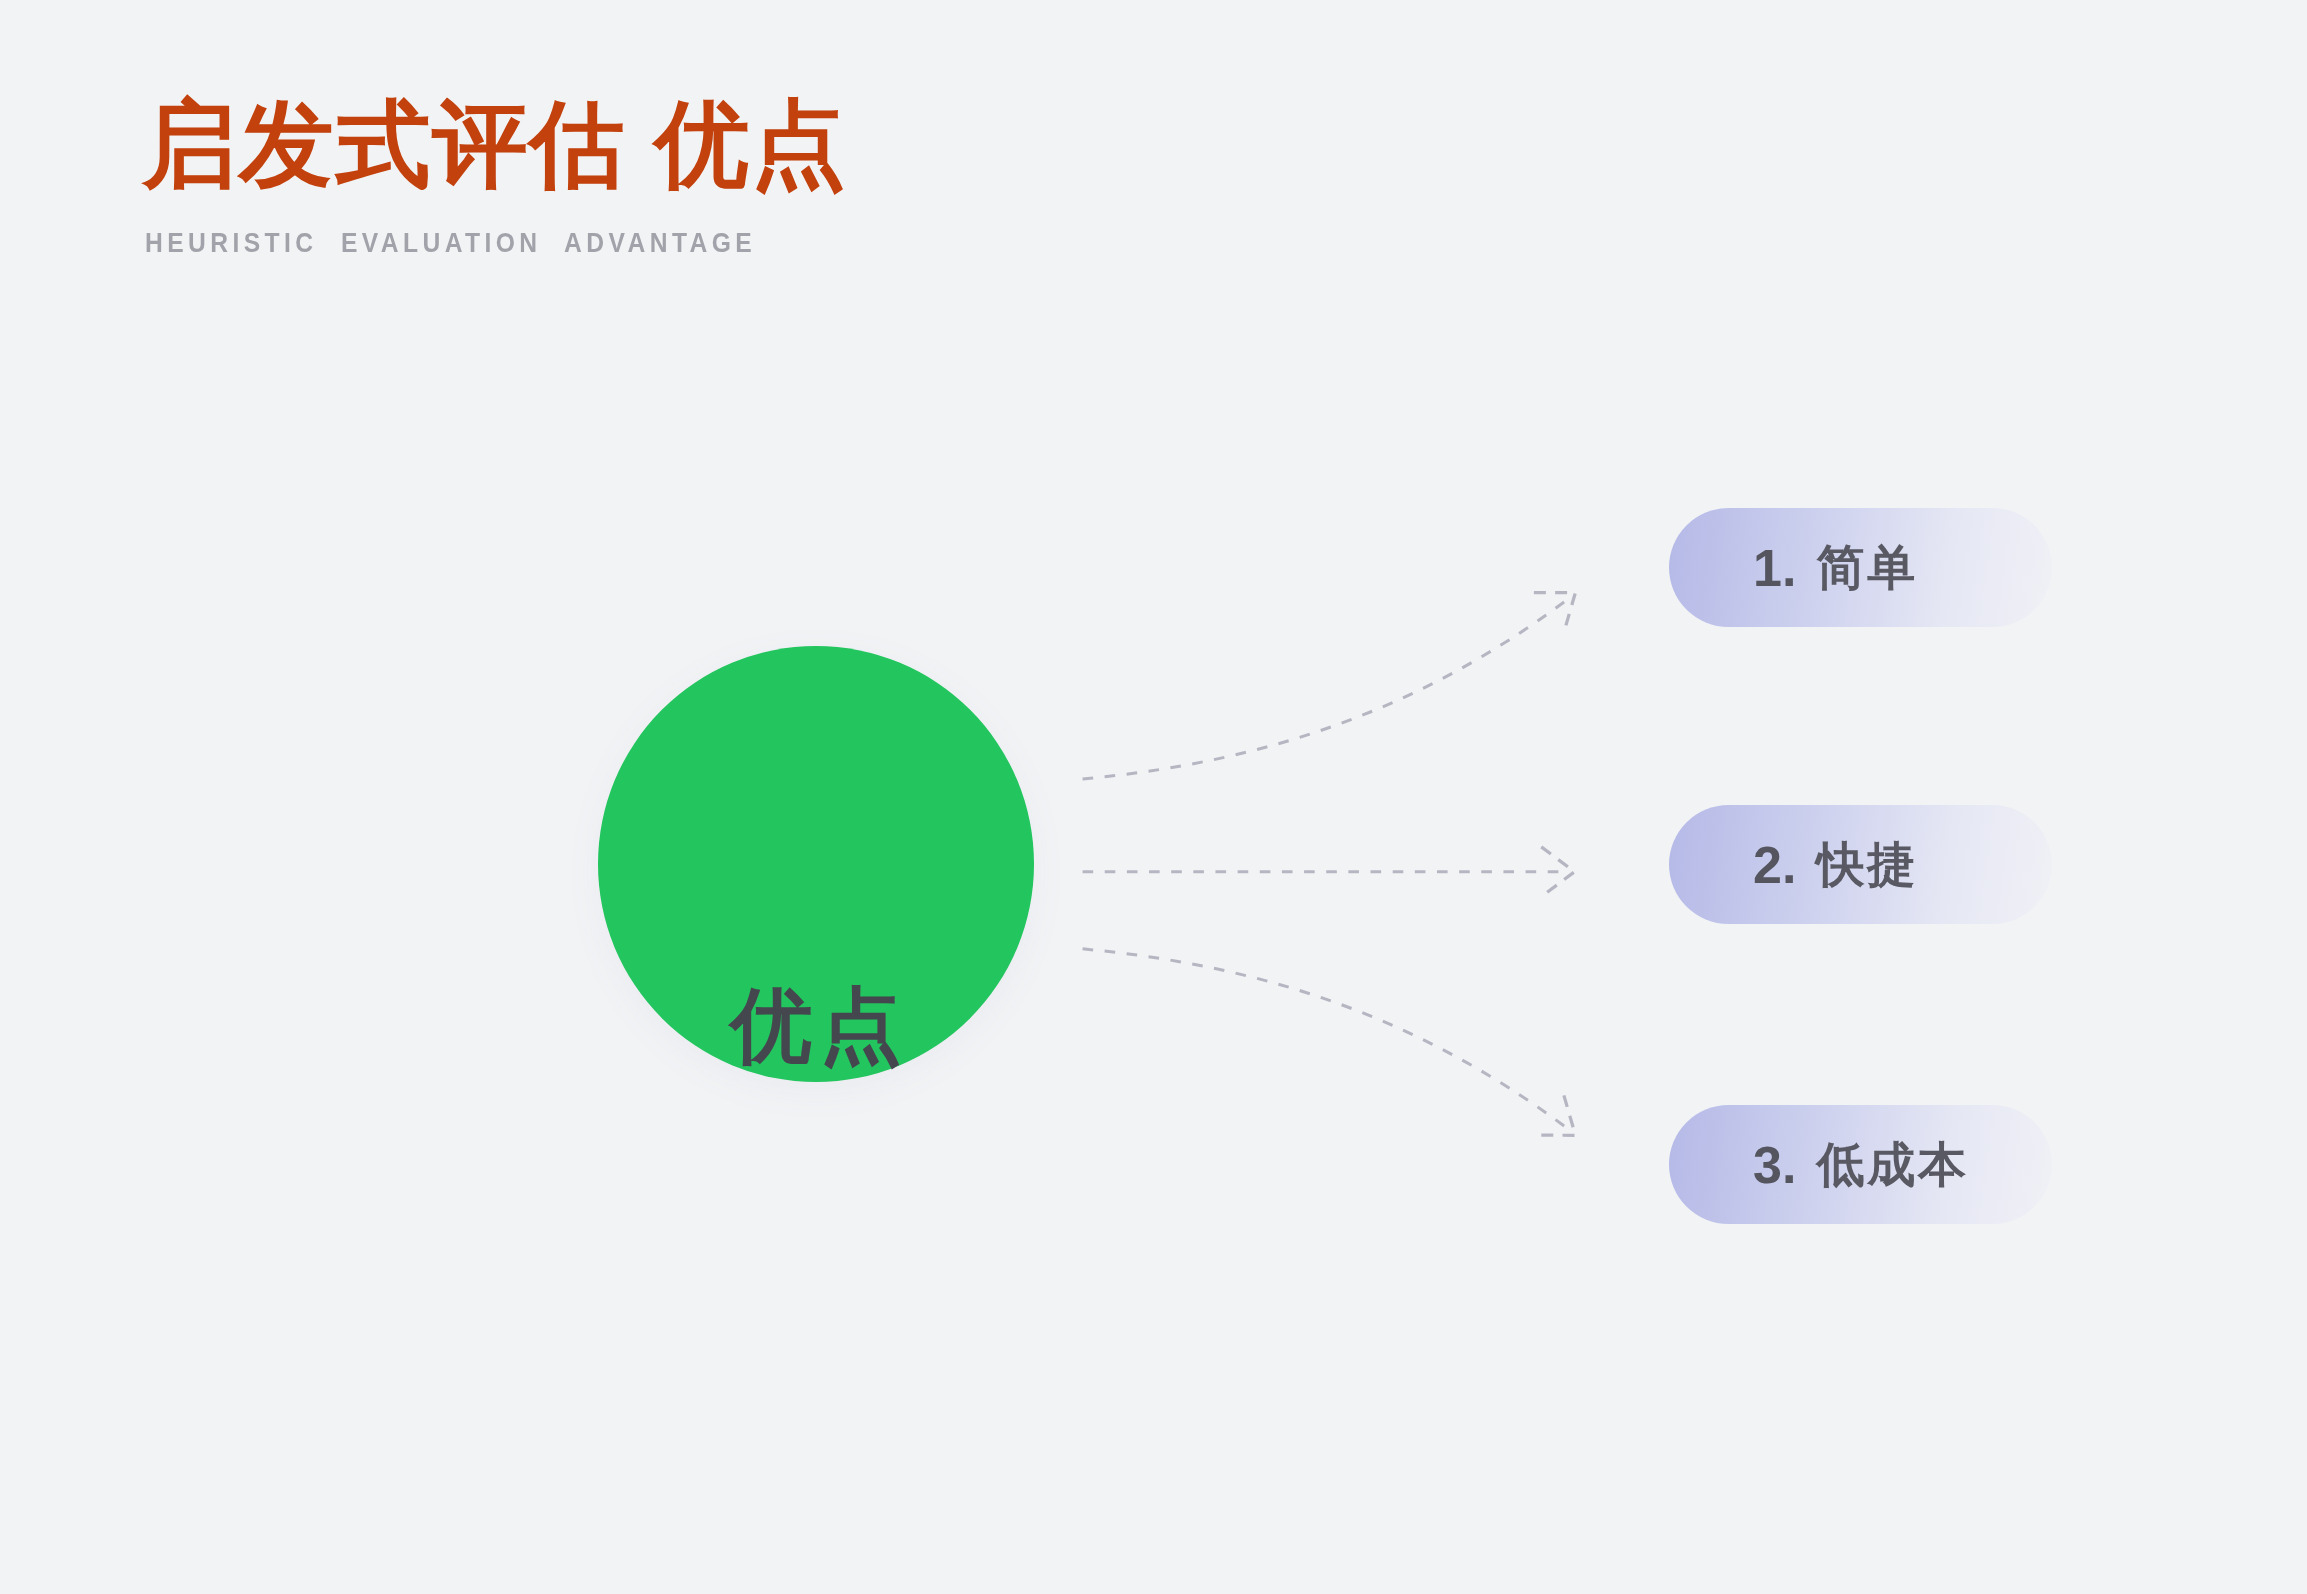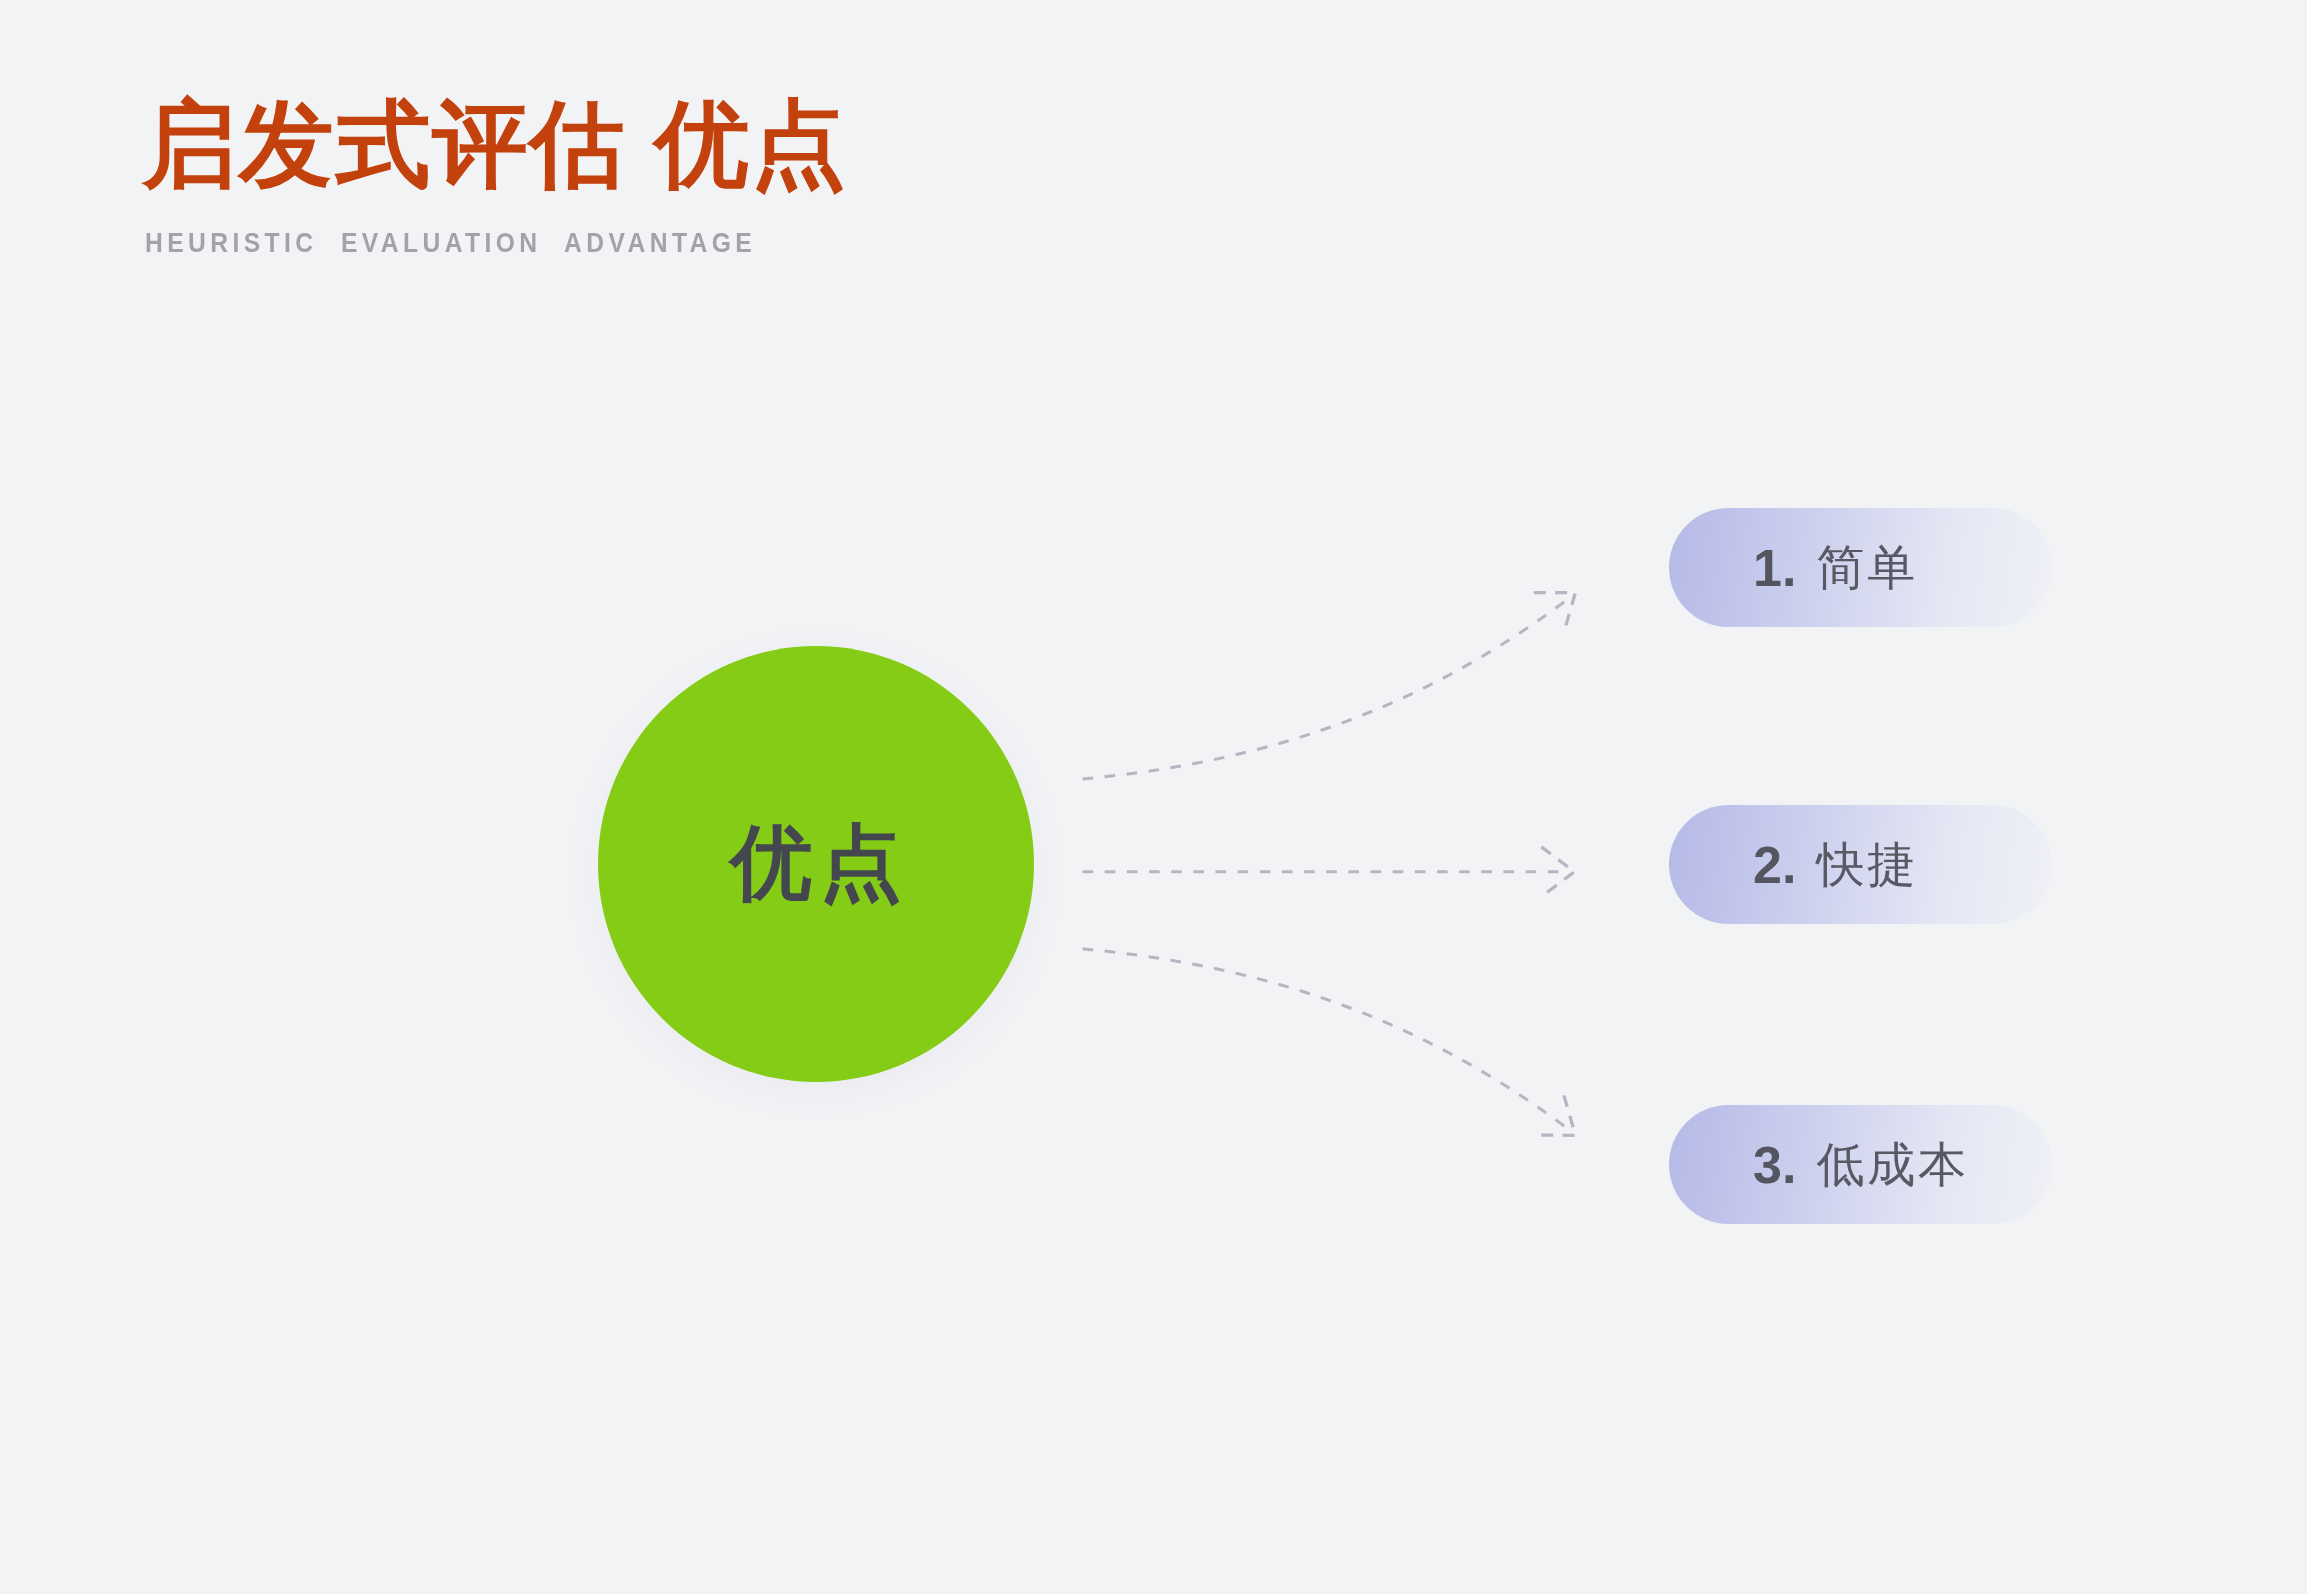--- a/index.html
+++ b/index.html
@@ -43,23 +43,23 @@
   }
 
   
   .hub-circle {
     position: absolute;
     left: 598px;
     top: 646px;
     width: 436px;
     height: 436px;
     border-radius: 50%;
-    background: #84cc16;
+    background: #22c55e;
     display: flex;
-    align-items: center;
+    align-items: flex-end;
     justify-content: center;
     box-shadow: 0 9.2px 37px rgba(120,125,150,0.06);
   }
   .hub-label {
     font-size: 82px;
     font-weight: 900;
     letter-spacing: 7.4px;
     color: #45474f;
     padding-left: 7.4px; 
     white-space: nowrap;
@@ -105,21 +105,21 @@
   .pill-3 { top: 1105px; }
   .pill-number {
     font-size: 52px;
     font-weight: 800;
     color: #54555f;
     margin-right: 20px;
     white-space: nowrap;
   }
   .pill-label {
     font-size: 48px;
-    font-weight: 400;
+    font-weight: 700;
     letter-spacing: 2.8px;
     color: #585963;
     white-space: nowrap;
   }
 </style>
 </head>
 <body>
 
 <div id="canvas">
 

